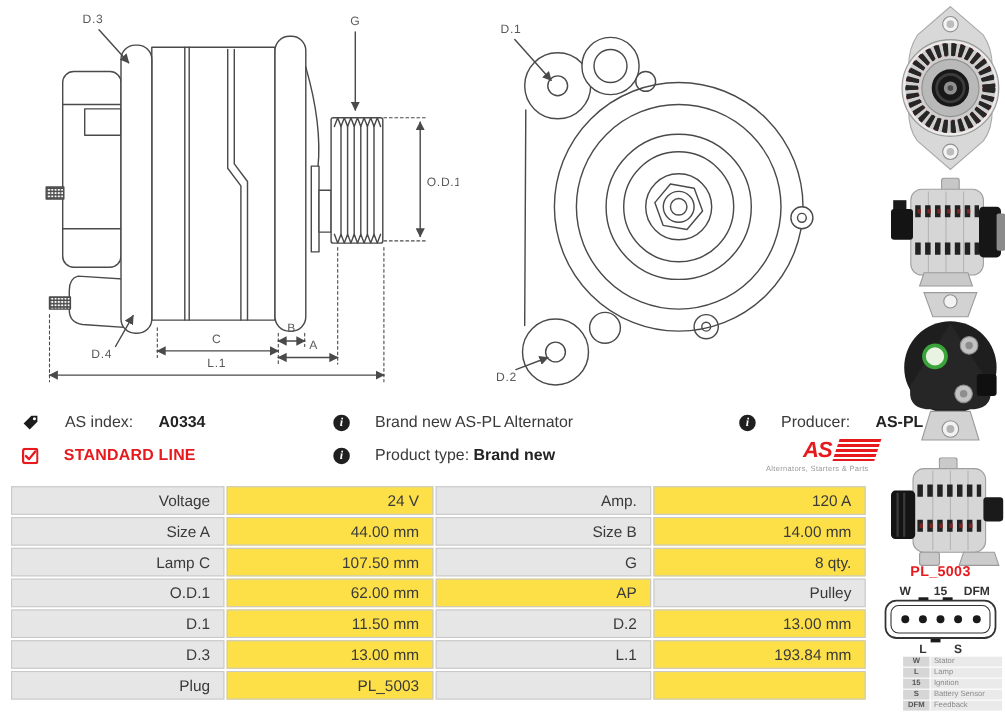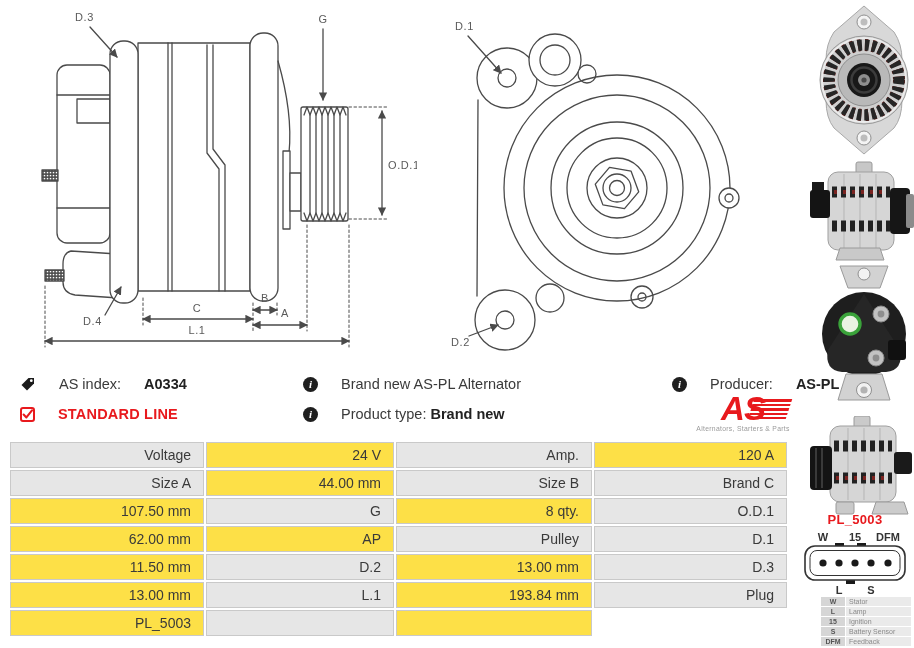--- a/index.html
+++ b/index.html
@@ -18,21 +18,21 @@
   .i-icon{
     width:15px;height:15px;border-radius:50%;background:#1f1f1f;color:#fff;flex:0 0 15px;
     font-size:11px;font-weight:bold;font-family:"Liberation Serif", serif;font-style:italic;
     display:flex;align-items:center;justify-content:center;line-height:1;
   }
   .standard{color:#e8191d;font-weight:bold;letter-spacing:.2px;}
   
   .as-logo{position:absolute;left:688px;top:396px;width:110px;text-align:center;}
   .as-logo .mark{position:relative;display:inline-block;height:26px;}
   .as-logo .as-txt{
-    font-style:italic;font-weight:bold;font-size:33px;line-height:26px;color:#e8191d;
+    font-style:italic;font-weight:bold;font-size:20px;line-height:26px;color:#e8191d;
     letter-spacing:-1px;position:relative;z-index:2;
   }
   .as-logo .stripes{
     position:absolute;left:30px;top:3px;width:38px;height:20px;transform:skewX(-18deg);z-index:1;
     background:repeating-linear-gradient(180deg,#e8191d 0 2.6px,#ffffff 2.6px 4.6px);
   }
   .as-logo .tagline{font-size:6.8px;color:#9a9a9a;margin-top:1px;letter-spacing:.3px;}
   
   .spec-table{
     position:absolute;left:10px;top:442px;width:779px;
@@ -322,22 +322,23 @@
 
 <div class="spec-table">
   <div class="cell lbl">Voltage</div>
   <div class="cell val">24 V</div>
   <div class="cell lbl">Amp.</div>
   <div class="cell val">120 A</div>
 
   <div class="cell lbl">Size A</div>
   <div class="cell val">44.00 mm</div>
   <div class="cell lbl">Size B</div>
-
-  <div class="cell lbl">Brand C</div>
+  <div class="cell val">14.00 mm</div>
+
+  <div class="cell lbl">Lamp C</div>
   <div class="cell val">107.50 mm</div>
   <div class="cell lbl">G</div>
   <div class="cell val">8 qty.</div>
 
   <div class="cell lbl">O.D.1</div>
   <div class="cell val">62.00 mm</div>
   <div class="cell val">AP</div>
   <div class="cell lbl">Pulley</div>
 
   <div class="cell lbl">D.1</div>

